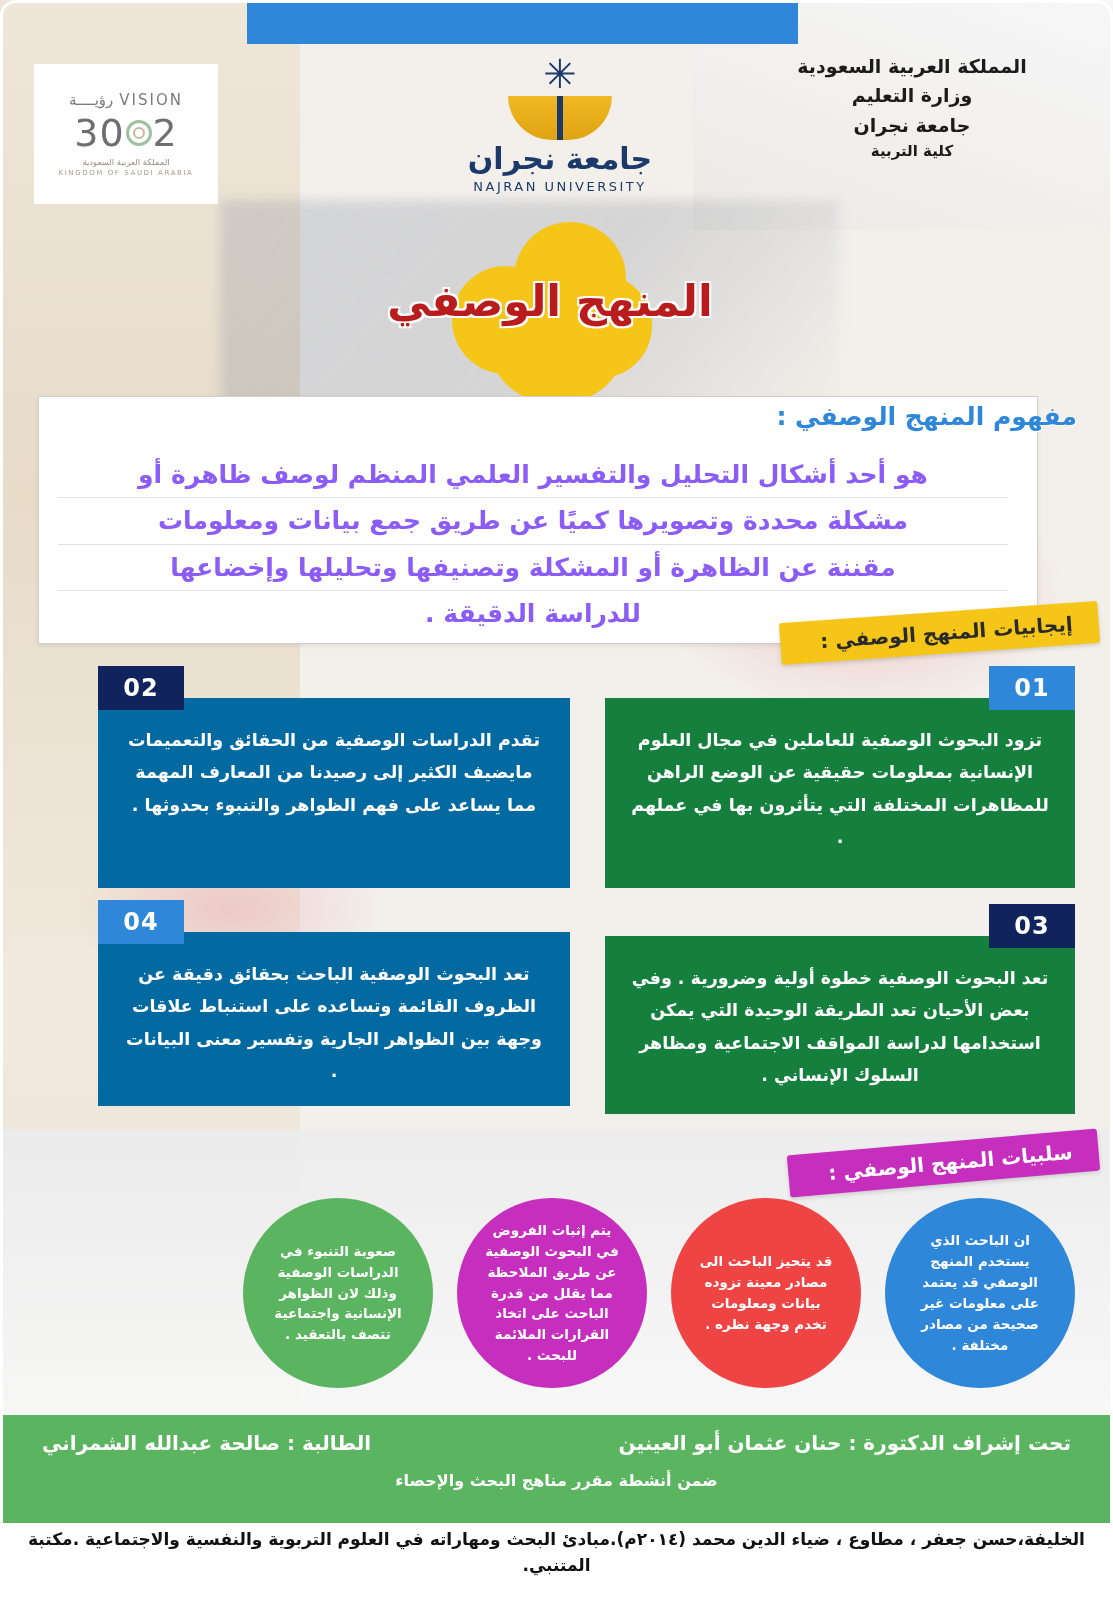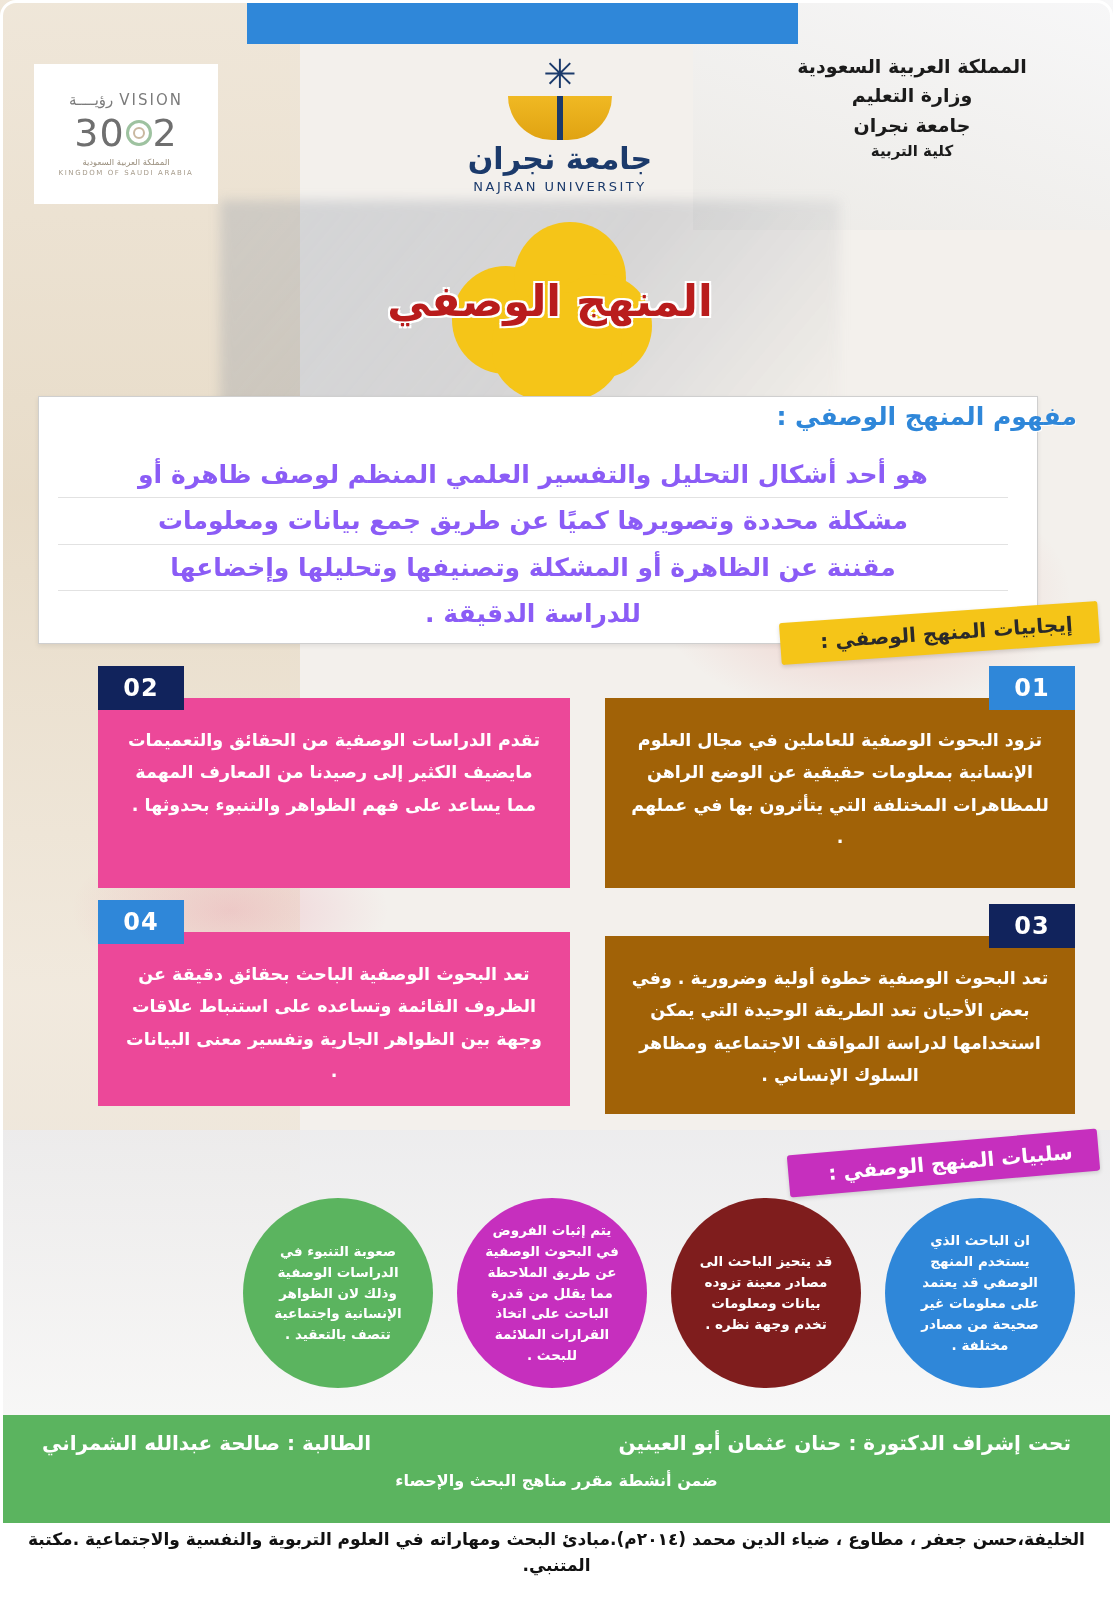--- a/index.html
+++ b/index.html
@@ -196,22 +196,22 @@
   .card {
     position: absolute;
     padding: 26px 24px 20px;
     color: #ffffff;
     direction: rtl;
     text-align: center;
     font-size: 17.5px;
     line-height: 1.85;
     font-weight: 600;
   }
-  .card.blue  { background: #a16207; }
-  .card.navy  { background: #ec4899; }
+  .card.blue  { background: #15803d; }
+  .card.navy  { background: #0369a1; }
   .badge {
     position: absolute;
     top: -32px;
     width: 86px; height: 44px;
     display: flex; align-items: center; justify-content: center;
     font-size: 24px; font-weight: 800; color: #ffffff;
     letter-spacing: 1px;
   }
   .badge.blue { background: #2f87d9; }
   .badge.navy { background: #11235c; }
@@ -379,21 +379,21 @@
   <div class="card navy" id="card4">
     <span class="badge blue left">04</span>
     <span>تعد البحوث الوصفية الباحث بحقائق دقيقة عن الظروف القائمة وتساعده على استنباط علاقات وجهة بين الظواهر الجارية وتفسير معنى البيانات .</span>
   </div>
 
   <div class="cons-label">سلبيات المنهج الوصفي :</div>
 
   <div class="circle" id="circle1" style="background: rgb(47, 135, 217);">
     <span>ان الباحث الذي يستخدم المنهج الوصفي قد يعتمد على معلومات غير صحيحة من مصادر مختلفة .</span>
   </div>
-  <div class="circle" id="circle2" style="background: #7f1d1d;">
+  <div class="circle" id="circle2" style="background: #ef4444;">
     <span>قد يتحيز الباحث الى مصادر معينة تزوده بيانات ومعلومات تخدم وجهة نظره .</span>
   </div>
   <div class="circle" id="circle3" style="background: rgb(198, 47, 190);">
     <span>يتم إثبات الفروض في البحوث الوصفية عن طريق الملاحظة مما يقلل من قدرة الباحث على اتخاذ القرارات الملائمة للبحث .</span>
   </div>
   <div class="circle" id="circle4" style="background: rgb(91, 180, 95);">
     <span>صعوبة التنبوء في الدراسات الوصفية وذلك لان الظواهر الإنسانية واجتماعية تتصف بالتعقيد .</span>
   </div>
 
   <div class="footer">

